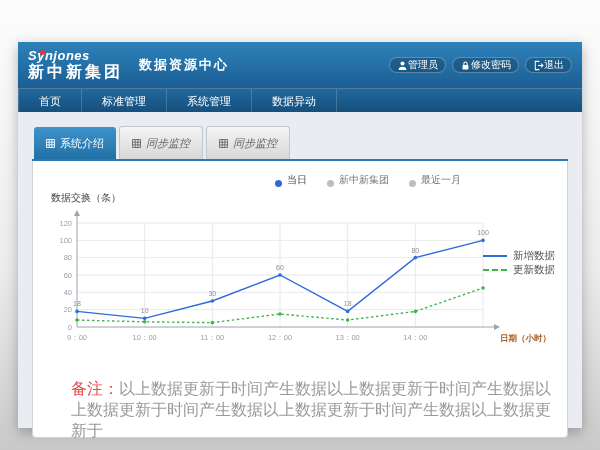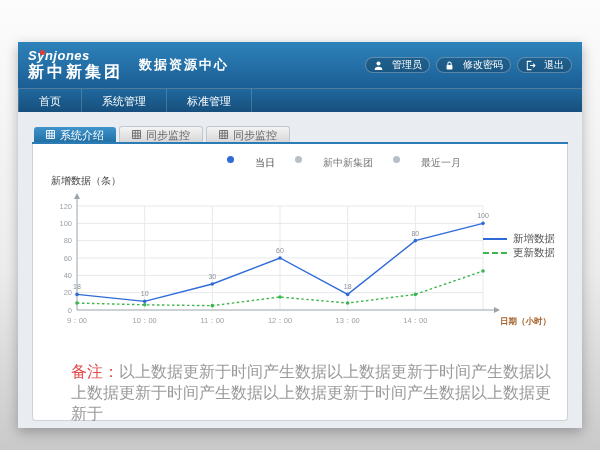--- a/index.html
+++ b/index.html
@@ -8,42 +8,42 @@
     box-shadow:0 4px 12px rgba(0,0,0,.28);}
   
   .header{height:46px;background:linear-gradient(#2e82ba,#1a5e94);display:flex;align-items:center;
     color:#fff;padding:0 10px;position:relative;}
   .logo{line-height:1.1;position:relative;min-width:86px;cursor:pointer;}
   .logo-main{font-size:13px;font-weight:bold;font-style:italic;letter-spacing:.5px;display:block;}
   .logo-dot{position:absolute;left:12px;top:1px;width:5px;height:5px;border-radius:50%;background:#e8372c;}
   .logo-sub{font-size:16px;font-weight:bold;letter-spacing:3px;display:block;}
   .app-title{font-size:13px;font-weight:bold;letter-spacing:2px;margin-left:16px;}
   .header-right{margin-left:auto;display:flex;gap:6px;}
-  .chip{display:flex;align-items:center;gap:8px;font-size:10px;color:#fff;background:rgba(0,0,0,.18);
+  .chip{display:flex;align-items:center;gap:0;font-size:10px;color:#fff;background:rgba(0,0,0,.18);
     border:1px solid rgba(255,255,255,.28);border-radius:8px;padding:0 7px;cursor:pointer;white-space:nowrap;}
   .chip svg{display:block;}
   
   .nav{height:24px;background:linear-gradient(#20689e,#164e7b);display:flex;align-items:flex-end;
     border-top:1px solid rgba(255,255,255,.25);}
   .nav-item{font-size:11px;color:#fff;line-height:24px;padding:0 20px;cursor:pointer;
     border-right:1px solid rgba(255,255,255,.18);}
   .nav-item:first-child{border-left:1px solid rgba(255,255,255,.18);}
   
   .content{position:absolute;top:70px;left:0;right:0;bottom:0;background:#e9edf1;padding:14px 14px 0 14px;}
   .tabbar{display:flex;align-items:flex-end;border-bottom:2px solid #2b7cb5;padding-left:2px;}
-  .tab{height:15px;line-height:22px;font-size:11px;padding:0 12px;margin-right:3px;
+  .tab{height:32px;line-height:22px;font-size:11px;padding:0 12px;margin-right:3px;
     border-radius:3px 3px 0 0;display:flex;align-items:center;gap:5px;cursor:pointer;}
   .tab.active{background:linear-gradient(#3f94cb,#2170a6);color:#fff;}
-  .tab.inactive{background:linear-gradient(#f4f4f4,#d7d7d7);color:#666;border:1px solid #c3c8cc;border-bottom:none;}
+  .tab.inactive{background:linear-gradient(#f4f4f4,#d7d7d7);color:#666;border:1px solid #c3c8cc;border-bottom:none;font-style:italic;}
   .tab svg{display:block;}
   .panel{background:#fff;border:1px solid #ccd3d9;border-top:none;height:268px;position:relative;
     padding:4px 10px;border-radius:0 0 4px 4px;}
   
   .filters{display:flex;justify-content:flex-end;gap:20px;font-size:10px;color:#777;margin:8px 96px 0 0;}
-  .filter{display:flex;align-items:flex-start;cursor:pointer;gap:16px;}
+  .filter{display:flex;align-items:flex-end;cursor:pointer;}
   .dot{width:7px;height:7px;border-radius:50%;background:#b9bfc6;display:inline-block;margin-right:5px;}
   .filter.active .dot{background:#2f6bd8;}
   .filter.active{color:#444;}
   .ylabel{font-size:10px;color:#444;margin:4px 0 2px 8px;}
   .chart-wrap{position:relative;}
   .legend{position:absolute;right:2px;top:42px;display:flex;flex-direction:column;gap:0;
     font-size:10.5px;color:#555;}
   .legend-item{display:flex;align-items:center;gap:6px;cursor:pointer;}
   .legend-line{width:24px;border-top:2px solid #2f6bd8;display:inline-block;}
   .legend-line.dotted{border-top-style:dashed;}
@@ -91,22 +91,23 @@
               <path d="M5.5,6 h5 M8.8,4 l2,2 -2,2" fill="none" stroke="#fff" stroke-width="1.1"></path>
             </svg>
         </span>
         <span>退出</span>
       </div>
     </div>
   </div>
 
   <div class="nav">
     <div class="nav-item">首页</div>
+    <div class="nav-item">标准管理</div>
     <div class="nav-item">系统管理</div>
-    <div class="nav-item">标准管理</div>
+    <div class="nav-item">数据异动</div>
   </div>
 
   <div class="content">
     <div class="tabbar">
       <div class="tab active">
         <span>
           <svg width="9" height="9" viewBox="0 0 9 9">
               <path d="M.5,.5 h8 v8 h-8 z M3.2,.5 v8 M5.9,.5 v8 M.5,3.2 h8 M.5,5.9 h8" fill="none" stroke="currentColor" stroke-width=".9"></path>
             </svg>
         </span>
@@ -139,21 +140,21 @@
         <div class="filter">
           <span class="dot"></span>
           <span>新中新集团</span>
         </div>
         <div class="filter">
           <span class="dot"></span>
           <span>最近一月</span>
         </div>
       </div>
 
-      <div class="ylabel">新增数据（条）</div>
+      <div class="ylabel">数据交换（条）</div>
 
       <div class="chart-wrap">
         <svg width="514" height="150" viewBox="0 0 514 150">
             <line x1="101.66666666666667" y1="16" x2="101.66666666666667" y2="120" stroke="#e6e9ec"></line>
             <line x1="169.33333333333334" y1="16" x2="169.33333333333334" y2="120" stroke="#e6e9ec"></line>
             <line x1="237" y1="16" x2="237" y2="120" stroke="#e6e9ec"></line>
             <line x1="304.6666666666667" y1="16" x2="304.6666666666667" y2="120" stroke="#e6e9ec"></line>
             <line x1="372.3333333333333" y1="16" x2="372.3333333333333" y2="120" stroke="#e6e9ec"></line>
             <line x1="440" y1="16" x2="440" y2="120" stroke="#e6e9ec"></line>
             <text x="29" y="122.5" text-anchor="end" class="tick">0</text>

